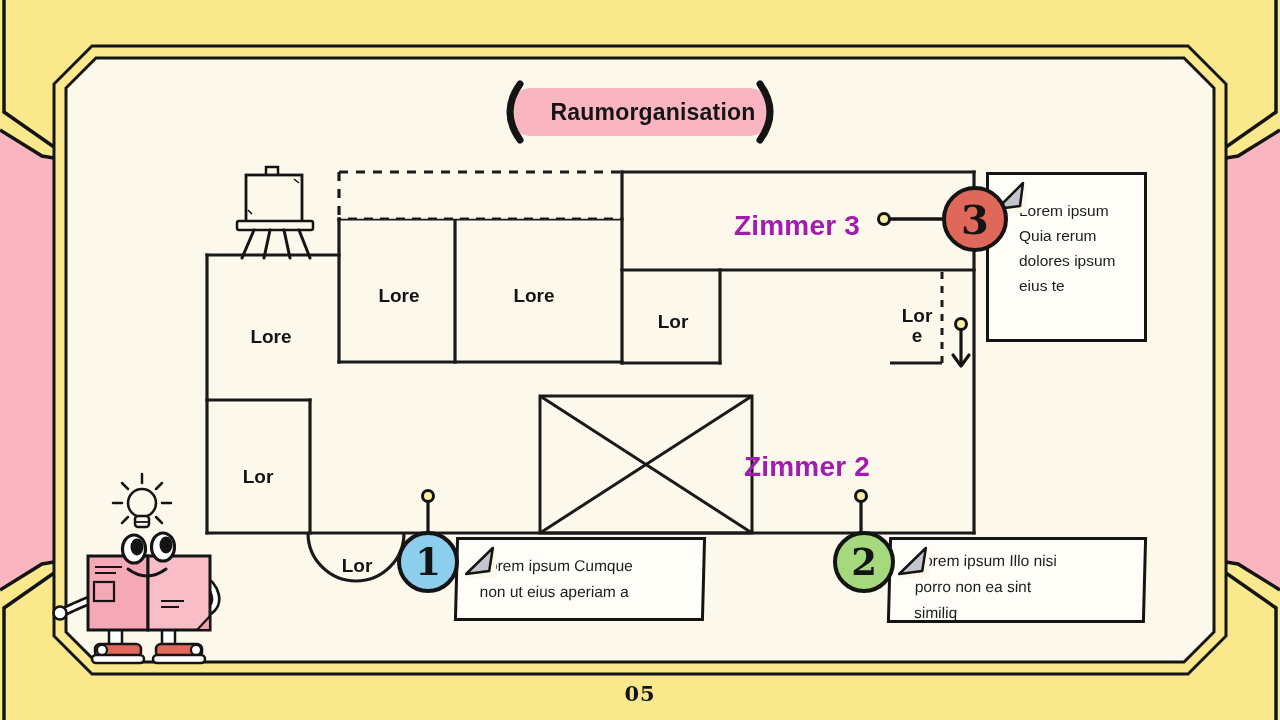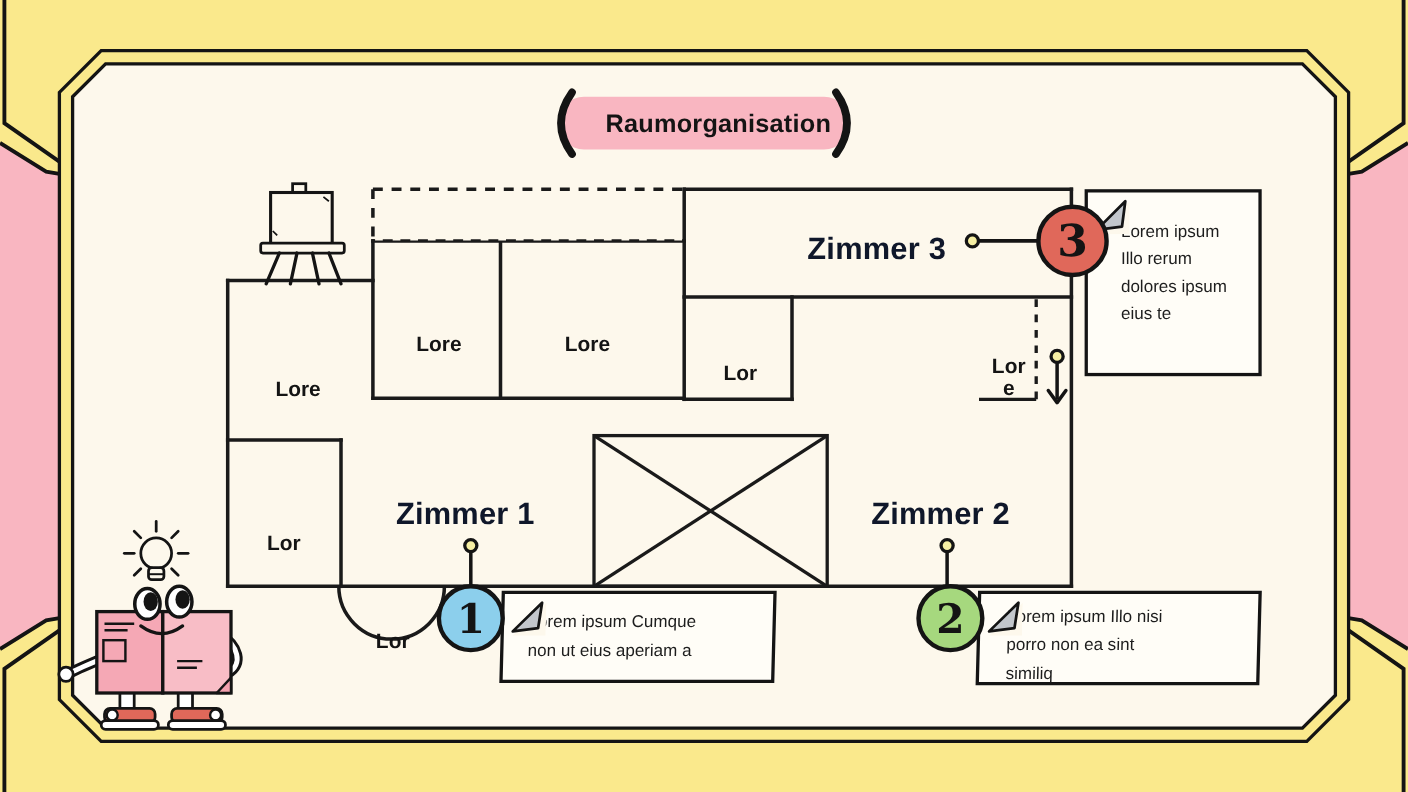--- a/index.html
+++ b/index.html
@@ -6,23 +6,23 @@
   .stage{position:relative;width:1280px;height:720px;overflow:hidden;background:#f9b6c1;
          font-family:"Liberation Sans",sans-serif;}
   .stage svg{position:absolute;left:0;top:0;}
   .layer{position:absolute;left:0;top:0;width:1280px;height:720px;}
 
   .title-pill{position:absolute;left:507px;top:88px;width:266px;height:48px;background:#f9b6c1;
     border-radius:26px;display:flex;align-items:center;justify-content:center;z-index:3;}
   .title-pill span{font-weight:700;font-size:23px;color:#141414;letter-spacing:.2px;margin-left:26px;}
 
   .rlabel{position:absolute;transform:translate(-50%,-50%);font-weight:700;font-size:19px;
-    color:#141414;white-space:nowrap;z-index:5;line-height:20px;text-align:center;margin-top:18px;}
+    color:#141414;white-space:nowrap;z-index:5;line-height:20px;text-align:center;}
   .zlabel{position:absolute;transform:translate(-50%,-50%);font-weight:700;font-size:28px;
-    color:#0f172a;white-space:nowrap;z-index:5;letter-spacing:.2px;}
+    color:#a21caf;white-space:nowrap;z-index:5;letter-spacing:.2px;}
 
   .note{position:absolute;background:#fffdf7;border:3px solid #141414;box-sizing:border-box;z-index:3;}
   .note.skew{transform:skewX(-1.5deg);}
   .nline{font-size:15.5px;color:#1d1d1d;line-height:26px;}
   .n3 .nline{line-height:25px;}
   .fold{position:absolute;right:-4px;bottom:-4px;}
 
   .badge{position:absolute;width:62px;height:62px;box-sizing:border-box;border:4px solid #141414;
     border-radius:50%;display:flex;align-items:center;justify-content:center;z-index:4;}
   .badge span{font-family:"DejaVu Serif",serif;font-weight:700;font-size:37px;color:#141414;}
@@ -176,22 +176,21 @@
 
   <div class="rlabel" style="left:271px;top:337px">Lore</div>
   <div class="rlabel" style="left:399px;top:296px">Lore</div>
   <div class="rlabel" style="left:534px;top:296px">Lore</div>
   <div class="rlabel" style="left:673px;top:322px">Lor</div>
   <div class="rlabel" style="left:258px;top:477px">Lor</div>
   <div class="rlabel" style="left:357px;top:566px">Lor</div>
   <div class="rlabel" style="left:917px;top:316px">Lor</div>
   <div class="rlabel" style="left:917px;top:336px">e</div>
 
-  <div class="zlabel" style="left:423px;top:467px">Zimmer 1</div>
-  <div class="zlabel" style="left:855px;top:467px">Zimmer 2</div>
+  <div class="zlabel" style="left:807px;top:467px">Zimmer 2</div>
   <div class="zlabel" style="left:797px;top:226px">Zimmer 3</div>
 
   <div class="note skew" style="left:455px;top:537px;width:250px;height:84px;padding:13px 10px 0 22px">
     <div class="nline">Lorem ipsum Cumque</div>
     <div class="nline">non ut eius aperiam a</div>
     <svg class="fold" width="38" height="38" viewBox="0 0 38 38">
       <polygon points="8,38 38,8 38,38" fill="#fdf8ec"></polygon>
       <polygon points="8,34 34,8 31,31" fill="#c3c7cc" stroke="#141414" stroke-width="2.5" stroke-linejoin="round"></polygon>
     </svg>
   </div>
@@ -201,33 +200,34 @@
     <div class="nline">porro non ea sint</div>
     <div class="nline">similiq</div>
     <svg class="fold" width="38" height="38" viewBox="0 0 38 38">
       <polygon points="8,38 38,8 38,38" fill="#fdf8ec"></polygon>
       <polygon points="8,34 34,8 31,31" fill="#c3c7cc" stroke="#141414" stroke-width="2.5" stroke-linejoin="round"></polygon>
     </svg>
   </div>
 
   <div class="note n3" style="left:986px;top:172px;width:161px;height:170px;padding:23px 8px 0 30px">
     <div class="nline">Lorem ipsum</div>
-    <div class="nline">Illo rerum</div>
+    <div class="nline">Quia rerum</div>
     <div class="nline">dolores ipsum</div>
     <div class="nline">eius te</div>
     <svg class="fold" width="38" height="38" viewBox="0 0 38 38">
       <polygon points="8,38 38,8 38,38" fill="#fdf8ec"></polygon>
       <polygon points="8,34 34,8 31,31" fill="#c3c7cc" stroke="#141414" stroke-width="2.5" stroke-linejoin="round"></polygon>
     </svg>
   </div>
 
   <div class="badge" style="left: 397px; top: 531px; background: rgb(140, 207, 236);">
     <span>1</span>
   </div>
   <div class="badge" style="left: 833px; top: 531px; background: rgb(166, 216, 126);">
     <span>2</span>
   </div>
   <div class="badge big" style="left: 942px; top: 186px; background: rgb(224, 104, 90);">
     <span>3</span>
   </div>
 
+  <div class="page-num">05</div>
 
 </div>
 
 </body></html>

